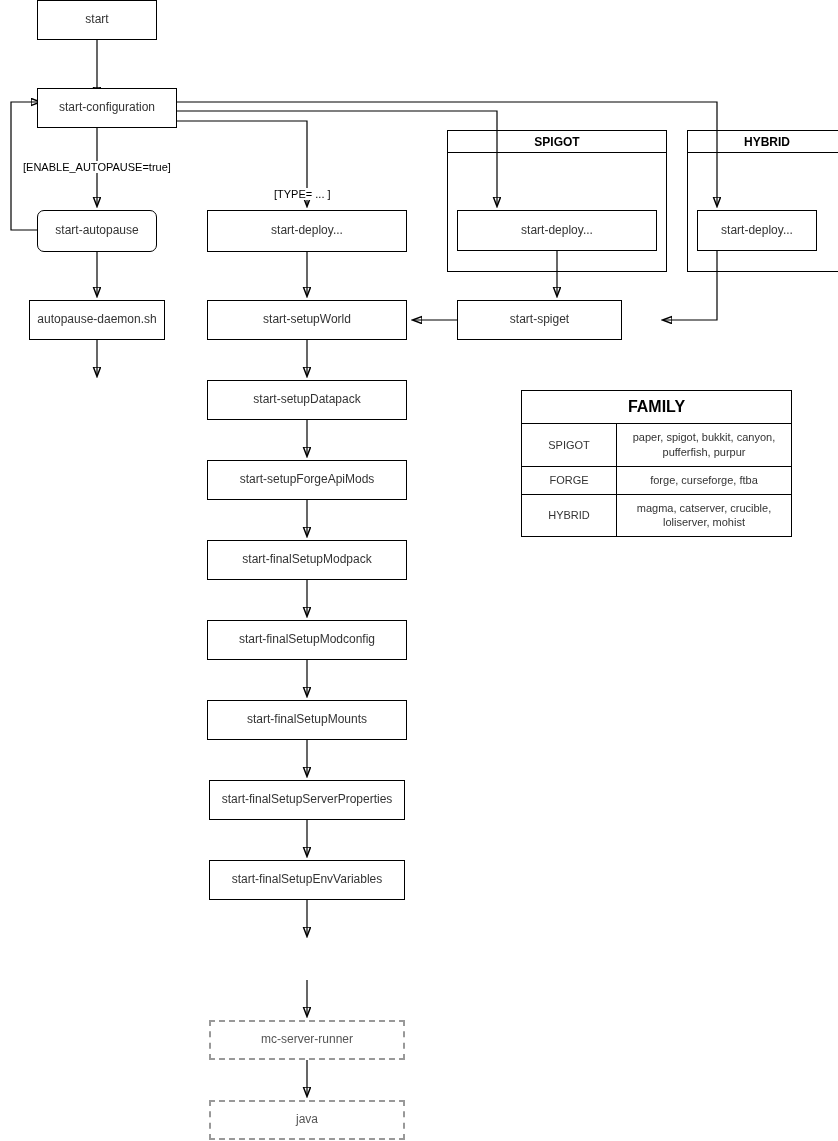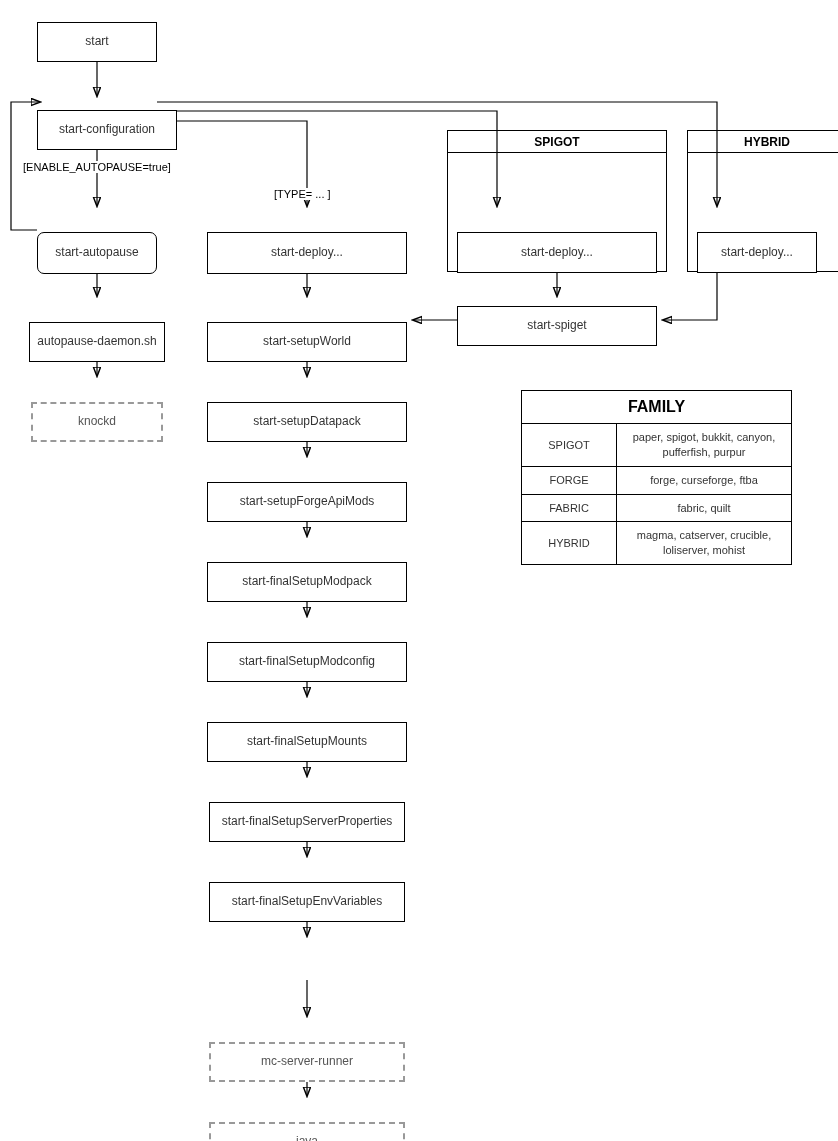--- a/index.html
+++ b/index.html
@@ -11,21 +11,20 @@
     border:1px solid #000000;
     background:#ffffff;
     color:#333333;
     font-size:12px;
     display:flex;
     align-items:center;
     justify-content:center;
     text-align:center;
     line-height:1.15;
     z-index:3;
-    margin-top:22px;
   }
   .node.dashed{border:2px dashed #999999;color:#555555;}
   .group{
     position:absolute;
     box-sizing:border-box;
     border:1px solid #000000;
     background:transparent;
     z-index:1;
   }
   .group-title{
@@ -131,29 +130,28 @@
   </div>
 
   <div class="node" style="left:37px;top:0px;width:120px;height:40px;">start</div>
 
   <div class="node" style="left:37px;top:88px;width:140px;height:40px;">start-configuration</div>
 
   <div class="node" style="left:37px;top:210px;width:120px;height:42px;border-radius:7px;">start-autopause</div>
 
   <div class="node" style="left:29px;top:300px;width:136px;height:40px;text-align:center;">autopause-daemon.sh</div>
 
-  <div class="node dashed" style="left:31px;top:380px;width:132px;height:40px;">knockd</div>
 
   <div class="node" style="left:207px;top:210px;width:200px;height:42px;">start-deploy...</div>
 
   <div class="node" style="left:457px;top:210px;width:200px;height:41px;">start-deploy...</div>
 
   <div class="node" style="left:697px;top:210px;width:120px;height:41px;">start-deploy...</div>
 
-  <div class="node" style="left:457px;top:284px;width:200px;height:40px;">start-spiget</div>
+  <div class="node" style="left:457px;top:300px;width:165px;height:40px;">start-spiget</div>
 
   <div class="node" style="left:207px;top:300px;width:200px;height:40px;">start-setupWorld</div>
 
   <div class="node" style="left:207px;top:380px;width:200px;height:40px;">start-setupDatapack</div>
 
   <div class="node" style="left:207px;top:460px;width:200px;height:40px;">start-setupForgeApiMods</div>
 
   <div class="node" style="left:207px;top:540px;width:200px;height:40px;">start-finalSetupModpack</div>
 
   <div class="node" style="left:207px;top:620px;width:200px;height:40px;">start-finalSetupModconfig</div>
@@ -183,24 +181,20 @@
       <tbody id="legend-body">
           <tr>
             <td class="fam">SPIGOT</td>
             <td class="mem">paper, spigot, bukkit, canyon, pufferfish, purpur</td>
           </tr>
           <tr>
             <td class="fam">FORGE</td>
             <td class="mem">forge, curseforge, ftba</td>
           </tr>
           <tr>
-            <td class="fam">FABRIC</td>
-            <td class="mem">fabric, quilt</td>
-          </tr>
-          <tr>
             <td class="fam">HYBRID</td>
             <td class="mem">magma, catserver, crucible, loliserver, mohist</td>
           </tr>
         </tbody>
     </table>
   </div>
 
 </div>
 
 </body></html>

